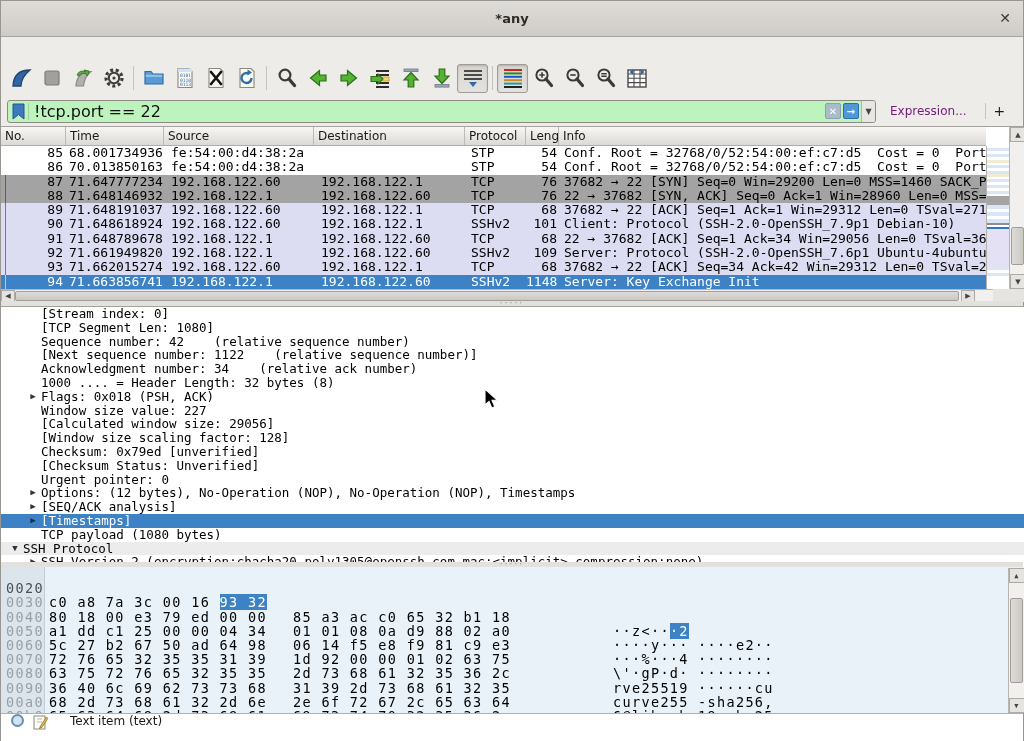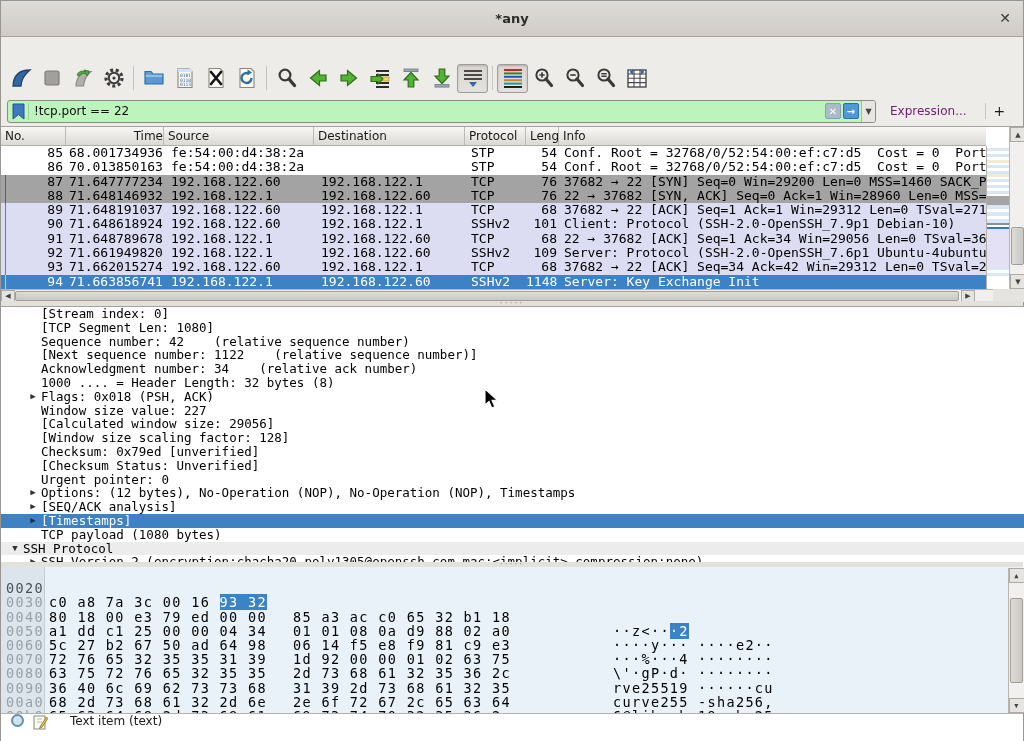--- a/index.html
+++ b/index.html
@@ -26,36 +26,36 @@
   .tbtn { width:31px; height:29px; display:flex; align-items:center; justify-content:center; border:1px solid transparent; }
   .tbtn.pressed { background:linear-gradient(#d9d6d1,#e4e2de); border:1px solid #a09d98; border-radius:3px;
     box-shadow:inset 0 1px 2px rgba(0,0,0,.18); }
   .tsep { width:1px; height:24px; background:#c7c4bf; margin:0 4px; }
 
   
   #filterbar { position:absolute; left:0; top:95px; width:100%; height:30px; background:#eeece9;
     display:flex; align-items:center; padding:0 6px; }
   #filter-input { flex:0 0 869px; height:23px; border:1px solid #8f8c87; border-radius:3px; background:#bdf3bd;
     display:flex; align-items:center; overflow:hidden; }
-  #filter-text { flex:1; font-size:12px; color:#111; padding-left:5px; white-space:pre; }
+  #filter-text { flex:1; font-size:16px; color:#111; padding-left:5px; white-space:pre; }
   .filter-btn { width:16px; height:16px; border-radius:2px; margin-right:2px; display:flex; align-items:center; justify-content:center;
     font-size:10px; font-weight:bold; color:#fff; }
   #filter-clear { background:#a9bcc9; border:1px solid #8da1ae; }
   #filter-apply { background:#4f97d7; border:1px solid #2f6ea8; }
   #filter-caret { width:14px; height:21px; background:#e8e6e3; border-left:1px solid #b5b2ad;
     display:flex; align-items:center; justify-content:center; font-size:8px; color:#444; }
   #expression-label { font-size:12px; color:#701a75; margin-left:14px; }
   #filter-add { font-size:14px; color:#1b1a18; margin-left:18px; padding:0 8px; border-left:1px solid #c7c4bf; }
 
   
   #packetlist { position:absolute; left:0; top:125px; width:1024px; height:175px; background:#fff; border-top:1px solid #a5a29d; }
   #plist-header { position:absolute; left:0; top:0; width:985px; height:19px; display:flex;
     background:linear-gradient(#f8f7f5,#dcd9d5); border-bottom:1px solid #b1aea9; }
   .hcell { font-size:12px; color:#1a1a1a; padding:2px 0 0 4px; border-right:1px solid #bdbab5; white-space:nowrap; overflow:hidden; }
-  .c-no{width:65px;} .c-time{width:98px;text-align:right;} .c-src{width:150px;} .c-dst{width:151px;}
+  .c-no{width:65px;} .c-time{width:98px;} .c-src{width:150px;} .c-dst{width:151px;}
   .c-proto{width:61px;} .c-len{width:33px;} .c-info{flex:1; border-right:none;}
   #plist-rows { position:absolute; left:0; top:19px; width:985px; height:143px; overflow:hidden;
     font-family:"DejaVu Sans Mono", monospace; font-size:13px; }
   .pkt-row { display:flex; height:14.3px; line-height:14.3px; color:#000; white-space:pre; position:relative; }
   .pkt-row > div { overflow:hidden; }
   .pcell-no{ width:65px; text-align:right; padding-right:3px; }
   .pcell-time{ width:98px; padding-left:3px; }
   .pcell-src{ width:150px; padding-left:7px; }
   .pcell-dst{ width:151px; padding-left:7px; }
   .pcell-proto{ width:61px; padding-left:6px; }

